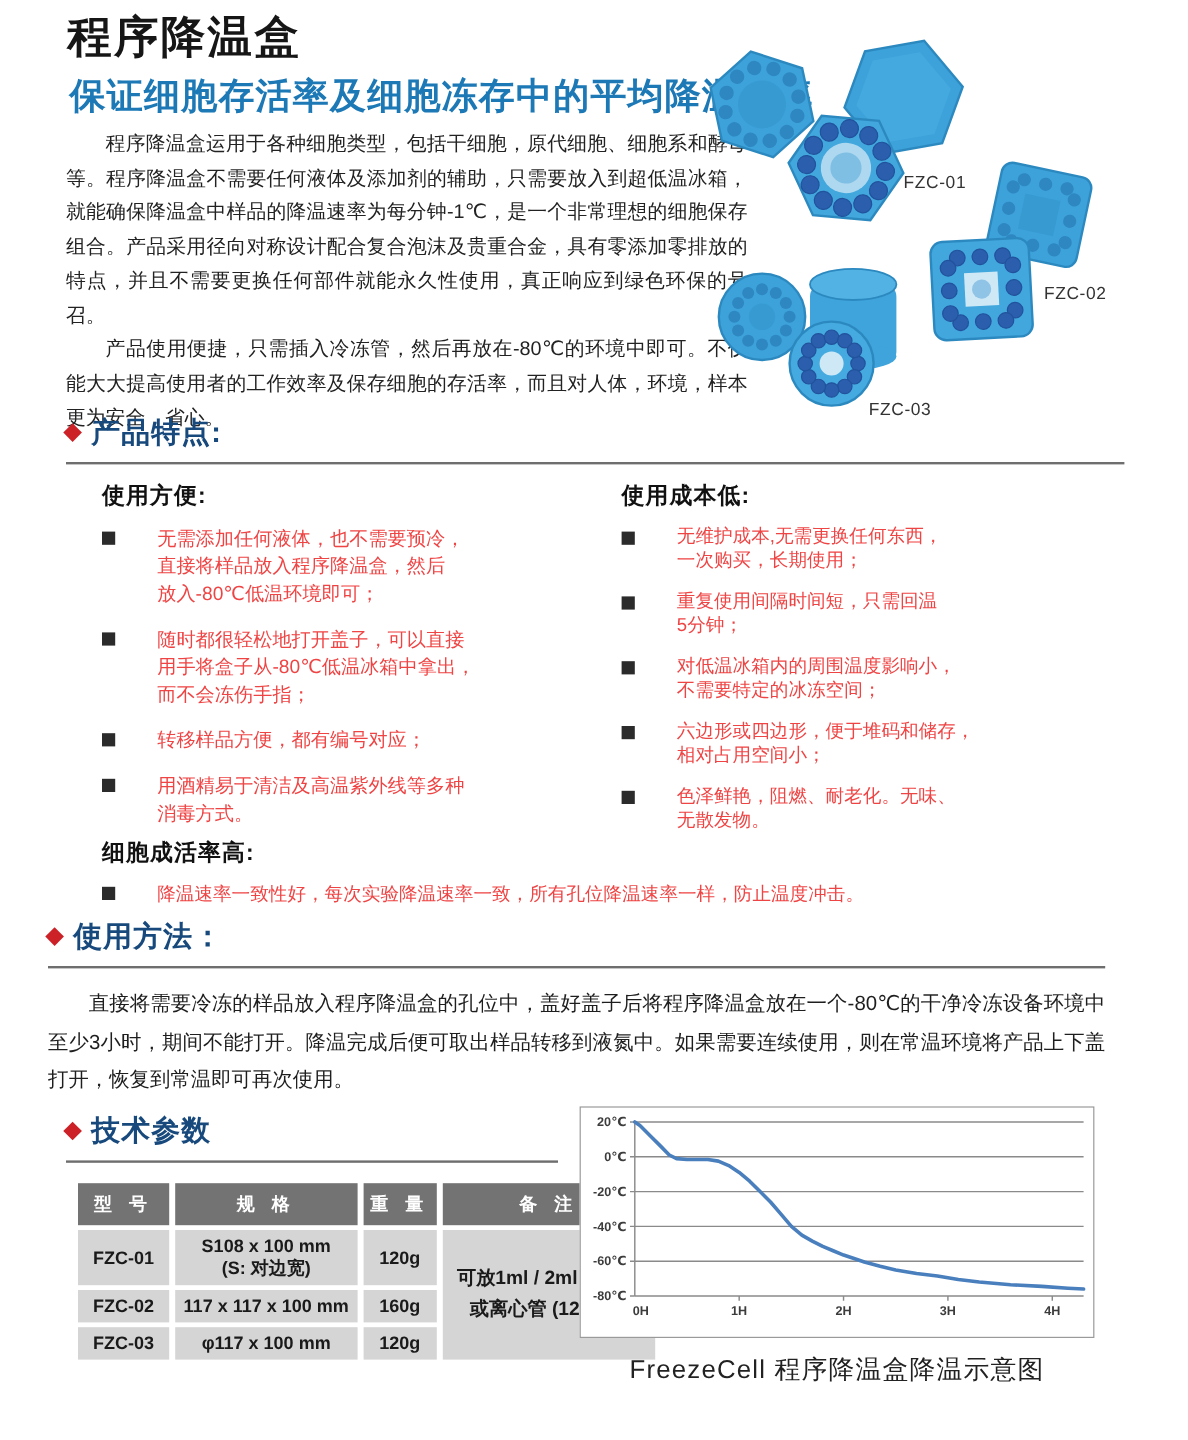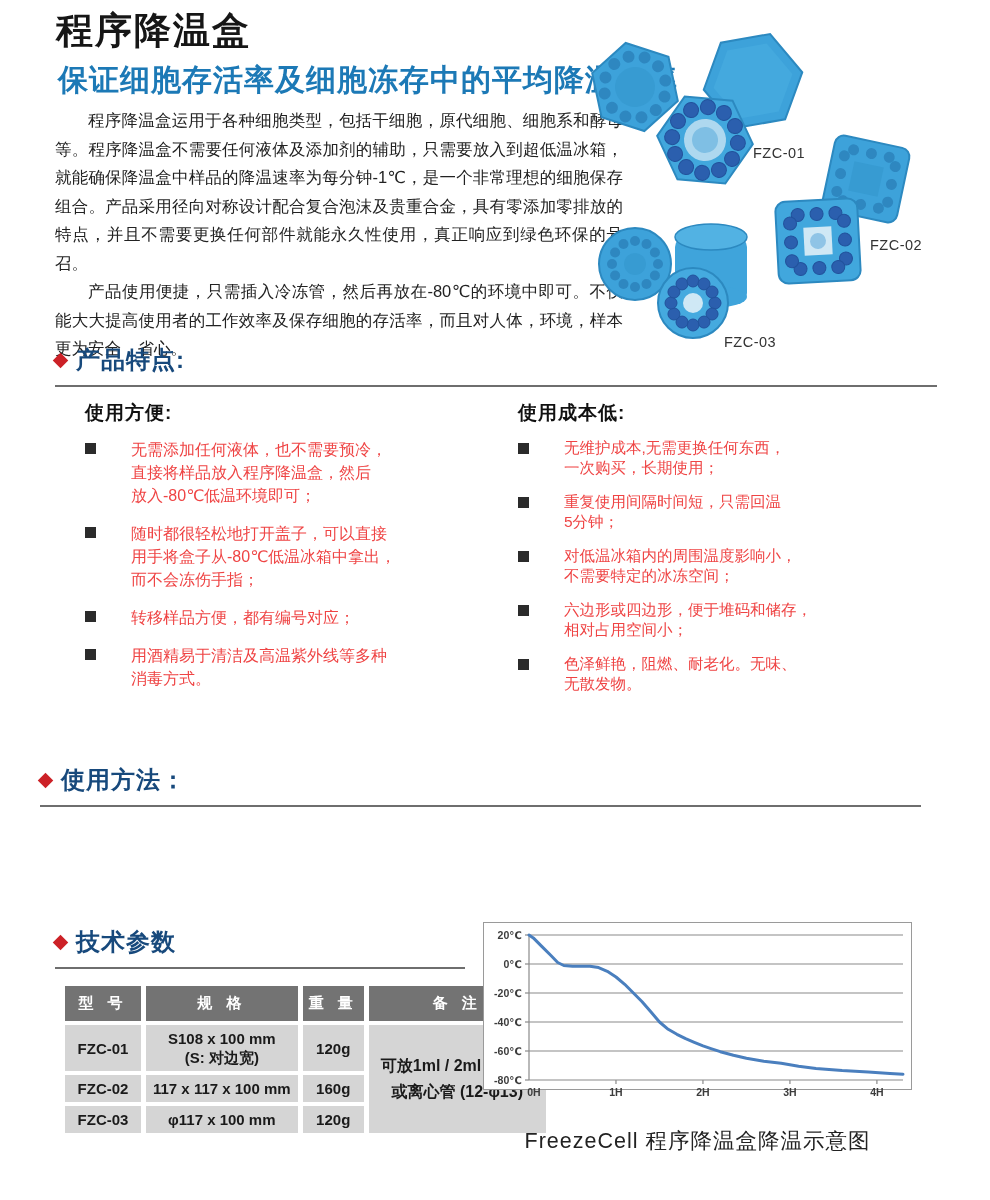--- a/index.html
+++ b/index.html
@@ -42,21 +42,21 @@
   .specs-head{left:55px;top:926px;width:410px;}
 
   .spec-table{left:60px;top:982px;border-collapse:separate;border-spacing:5px 4px;}
   .spec-table th{background:#737373;color:#fff;font-size:15px;font-weight:bold;letter-spacing:5px;
                  padding:8px 6px;text-align:center;}
   .spec-table td{background:#d5d5d5;color:#1a1a1a;font-size:15px;font-weight:600;text-align:center;
                  padding:4px 7px;white-space:pre-line;line-height:19px;}
   .spec-table td.remark{font-size:16px;line-height:26px;padding:4px 12px;}
   .w-model{min-width:64px;} .w-spec{min-width:128px;} .w-weight{min-width:42px;} .w-remark{min-width:150px;}
 
-  .chart-box{left:483px;top:922px;width:429px;height:168px;border:1.5px solid #9a9a9a;background:#fff;box-sizing:border-box;}
+  .chart-box{left:483px;top:922px;width:429px;height:193px;border:1.5px solid #9a9a9a;background:#fff;box-sizing:border-box;}
   .caption{left:490px;top:1126px;width:415px;text-align:center;font-size:21.5px;color:#222;letter-spacing:1px;}
 </style>
 </head>
 <body>
 
 <div class="page">
 
   <div class="abs title">程序降温盒</div>
   <div class="abs subtitle">保证细胞存活率及细胞冻存中的平均降温速率</div>
 
@@ -238,27 +238,35 @@
         <span class="btext">六边形或四边形，便于堆码和储存，
 相对占用空间小；</span>
       </div>
     <div class="bullet">
         <span class="sq"></span>
         <span class="btext">色泽鲜艳，阻燃、耐老化。无味、
 无散发物。</span>
       </div>
   </div>
 
+  <div class="abs survival">
+    <div class="col-head">细胞成活率高:</div>
+    <div class="bullet">
+        <span class="sq"></span>
+        <span class="btext">降温速率一致性好，每次实验降温速率一致，所有孔位降温速率一样，防止温度冲击。</span>
+      </div>
+  </div>
 
   <div class="abs usage">
     <div class="sec-head">
       <span class="diamond"></span>
       <span class="sec-title">使用方法：</span>
     </div>
     <hr class="rule">
+    <p class="usage-body">直接将需要冷冻的样品放入程序降温盒的孔位中，盖好盖子后将程序降温盒放在一个-80℃的干净冷冻设备环境中至少3小时，期间不能打开。降温完成后便可取出样品转移到液氮中。如果需要连续使用，则在常温环境将产品上下盖打开，恢复到常温即可再次使用。</p>
   </div>
 
   <div class="abs specs-head">
     <div class="sec-head">
       <span class="diamond"></span>
       <span class="sec-title">技术参数</span>
     </div>
     <hr class="rule">
   </div>
 

